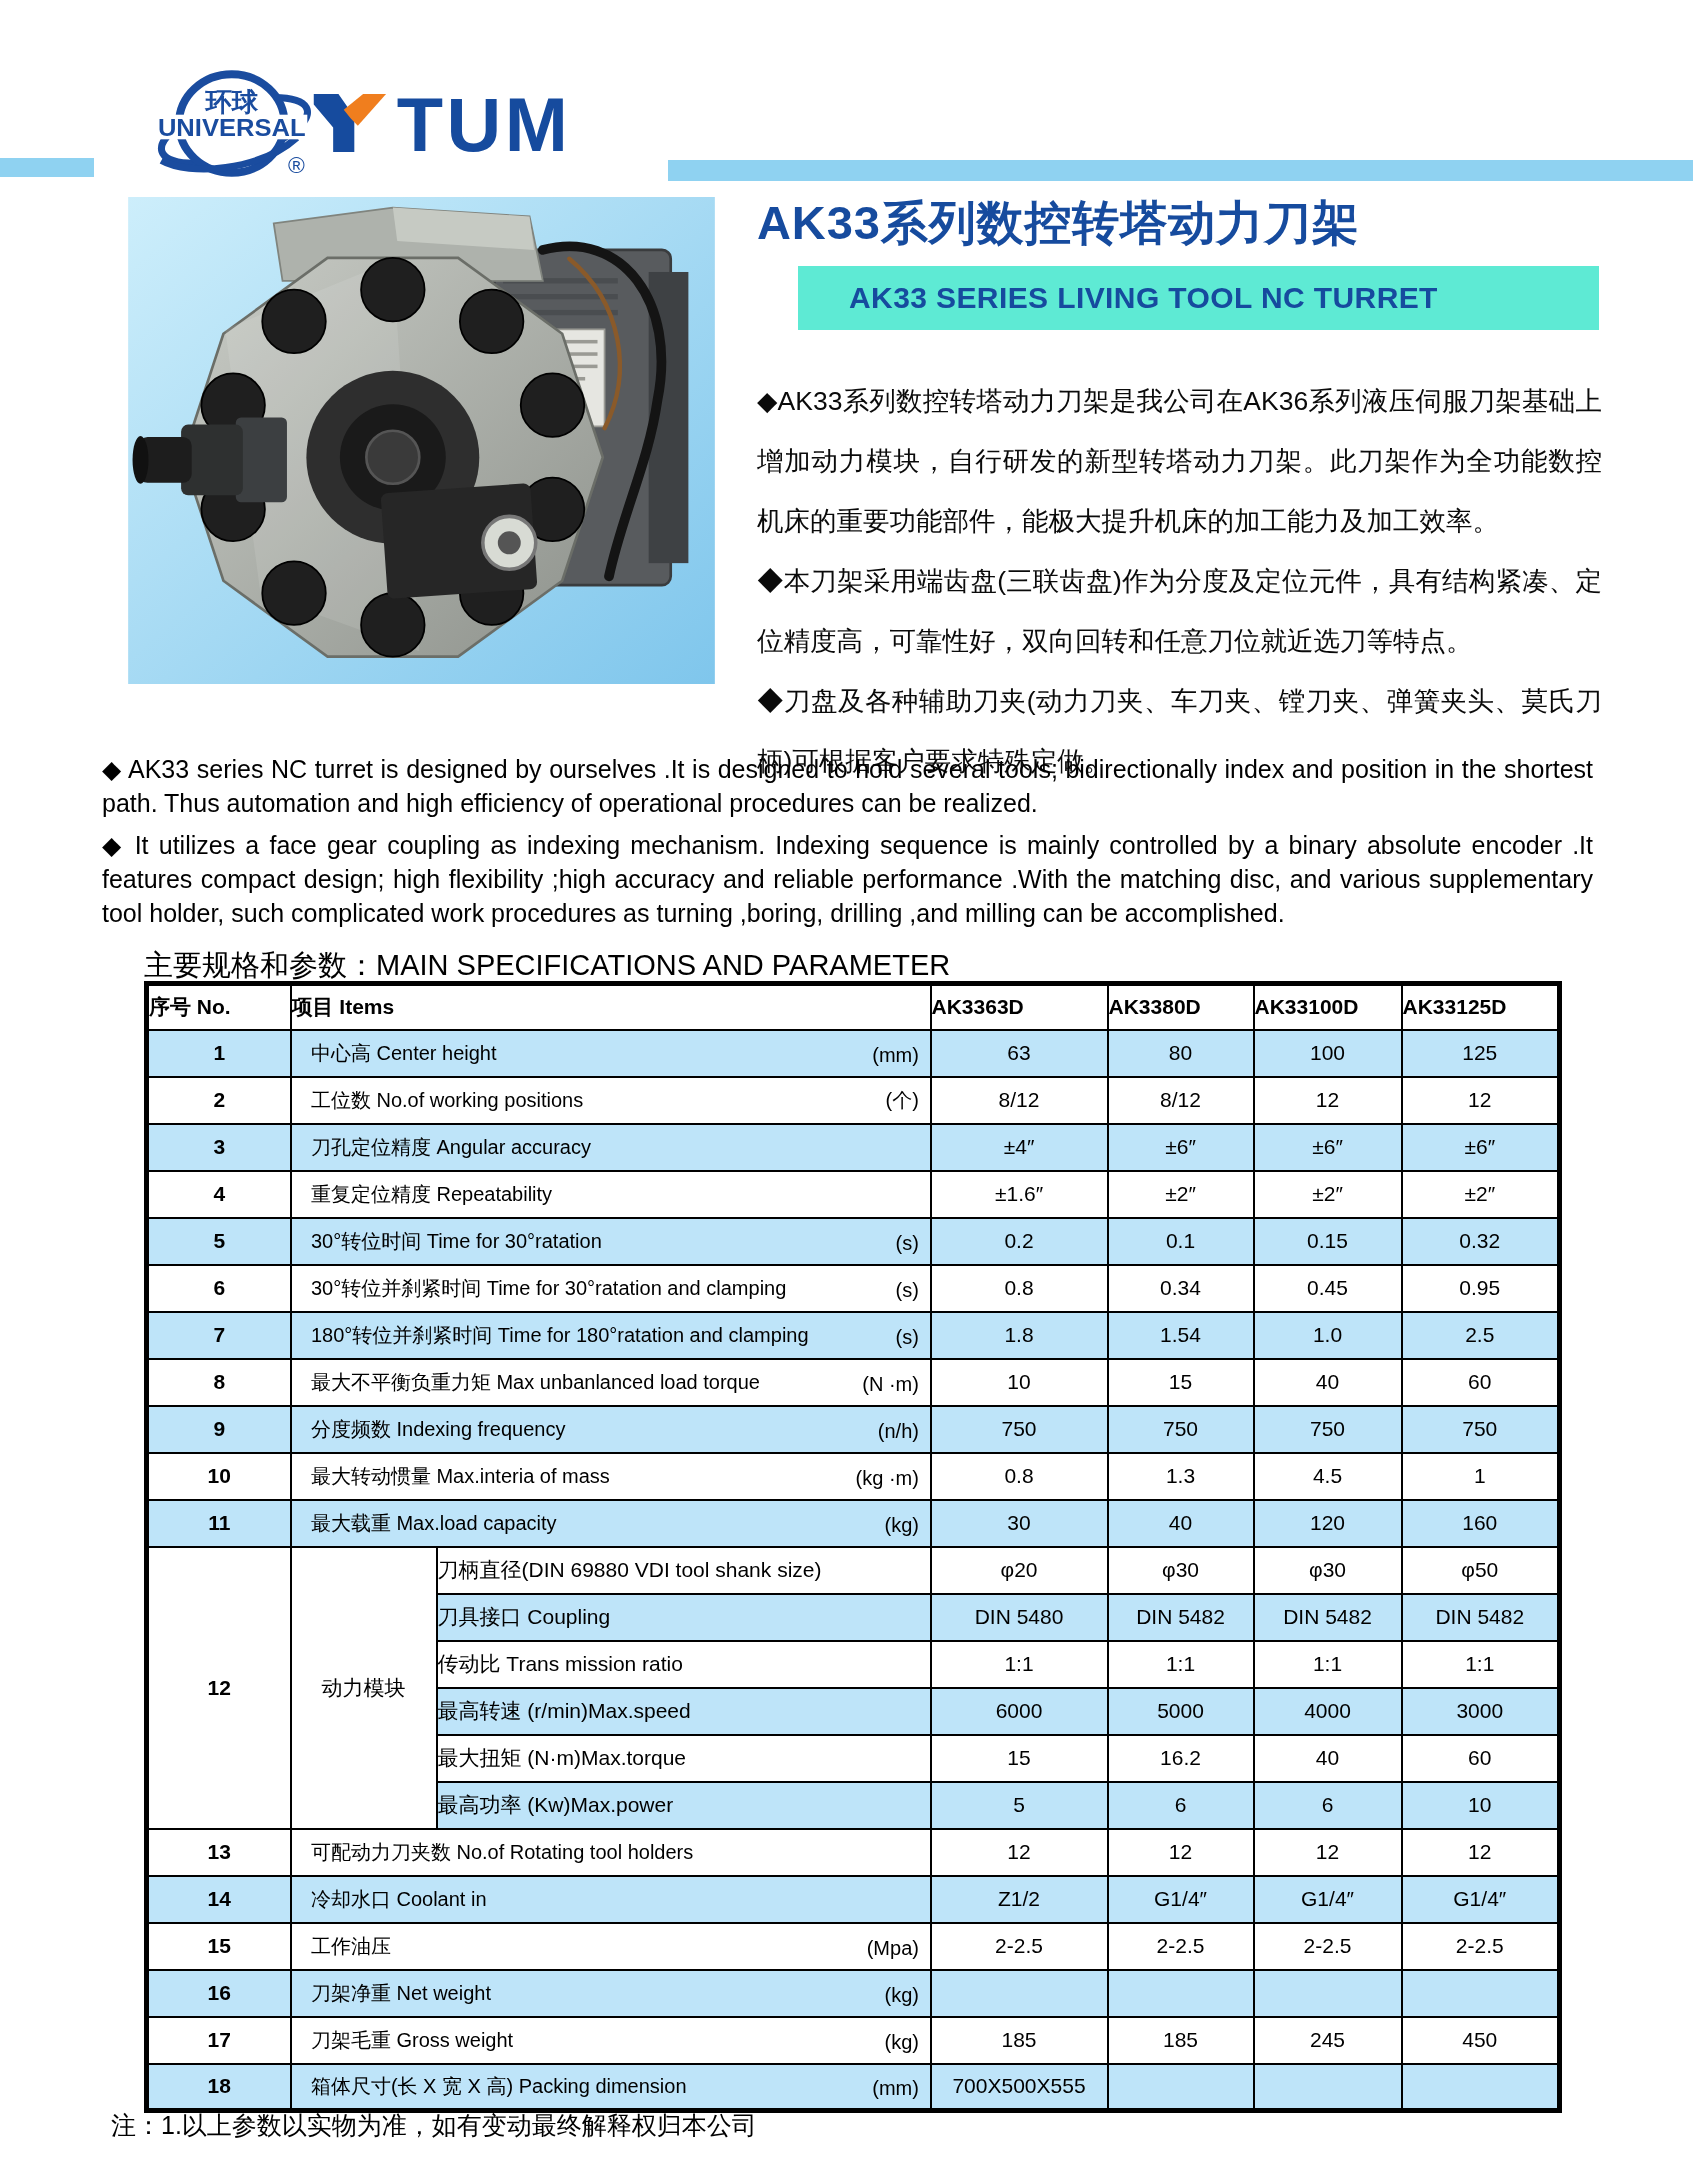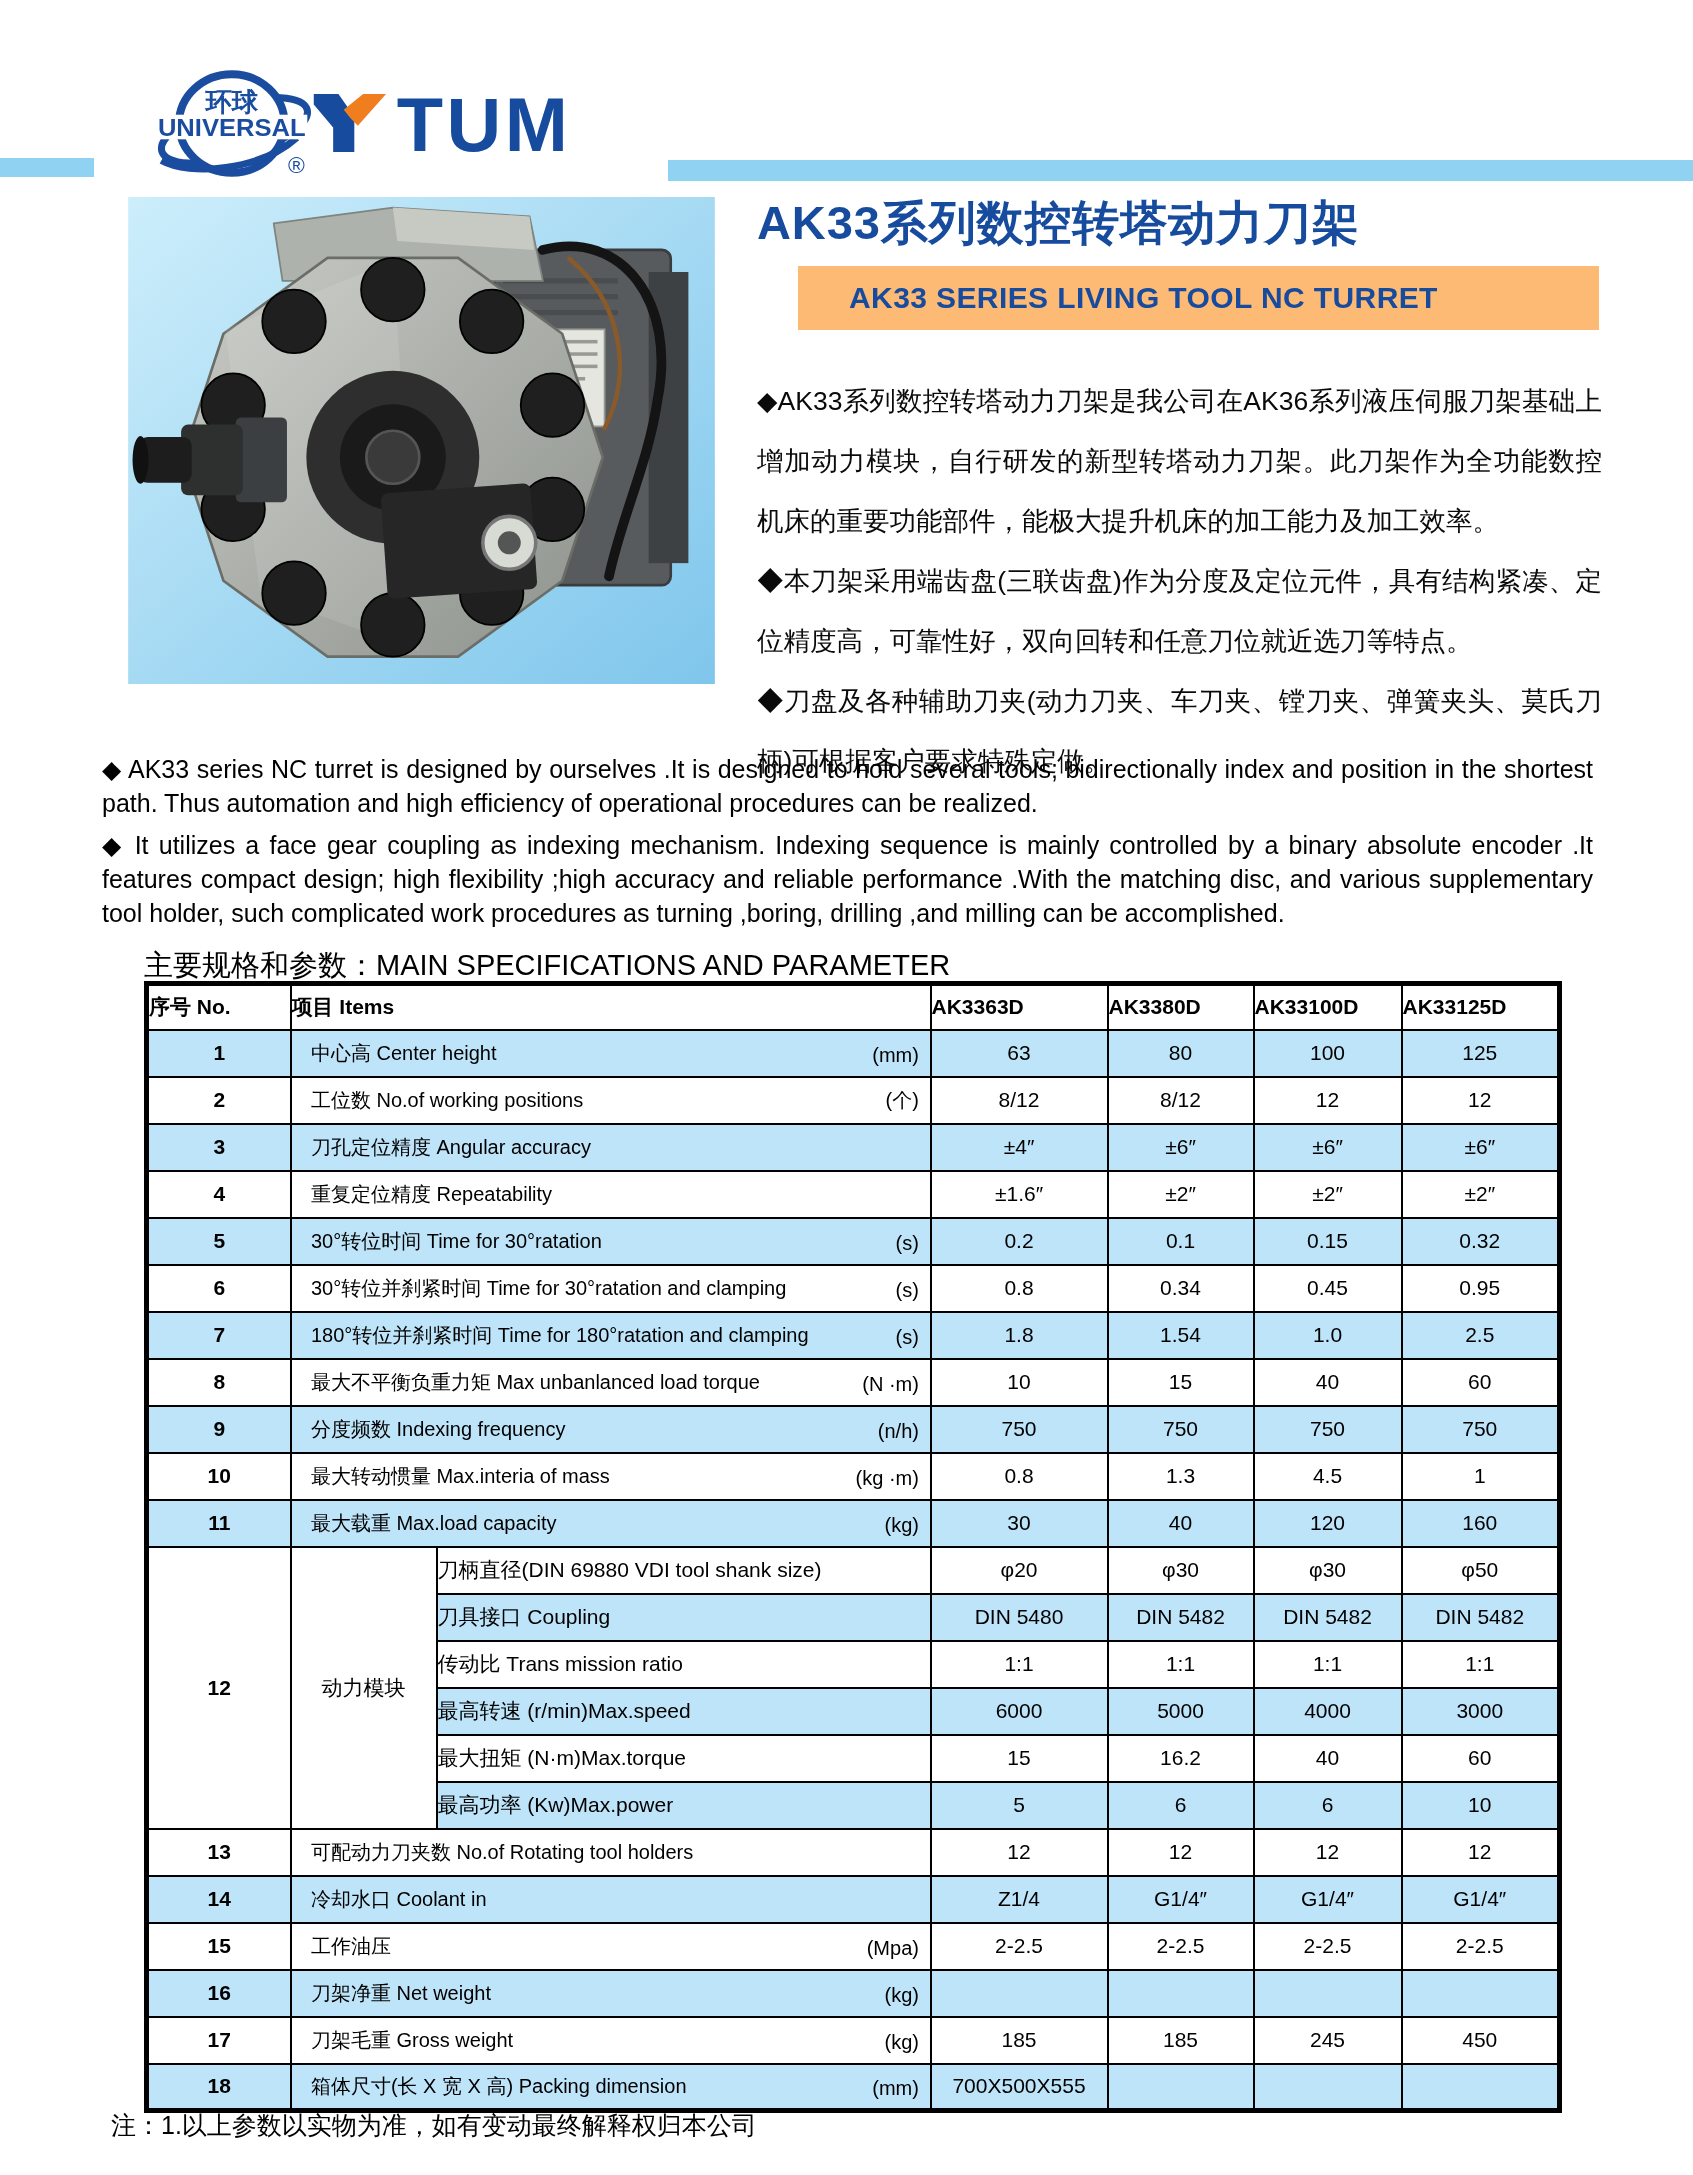--- a/index.html
+++ b/index.html
@@ -15,21 +15,21 @@
   .accent-bar-right{left:668px;top:160px;width:1026px;height:21px}
   .logo-box{left:154px;top:69px;width:159px;height:116px}
   .ytum-box{left:312px;top:92px;width:335px;height:62px}
 
   
   .product{left:128px;top:197px;width:587px;height:487px}
 
   
   .page-title{left:757px;top:192px;width:847px;font-size:47px;font-weight:bold;
     color:#164B9E;letter-spacing:0.9px;white-space:nowrap}
-  .banner{left:798px;top:266px;width:801px;height:64px;background:#fdba74;
+  .banner{left:798px;top:266px;width:801px;height:64px;background:#5eead4;
     display:flex;align-items:center;padding-left:51px;box-sizing:border-box}
   .banner span{color:#164B9E;font-size:30px;font-weight:bold;letter-spacing:0.4px}
   .intro-zh{left:757px;top:371px;width:845px;font-size:26.5px;line-height:60px;
     text-align:justify;color:#0a0a0a}
   .intro-zh p{margin:0}
 
   .intro-en{left:94px;top:744px;width:1507px;font-size:25px;line-height:34px;
     text-align:justify;color:#000}
   .intro-en p{margin:8px}
 
@@ -395,21 +395,21 @@
         <td class="val-cell">12</td>
       </tr>
       <tr>
         <td class="no-cell shaded">14</td>
         <td class="label-cell shaded" colspan="2">
           <div class="cellflex">
             <span class="lbl">冷却水口  Coolant in</span>
             <span class="unit"></span>
           </div>
         </td>
-        <td class="val-cell shaded">Z1/4</td>
+        <td class="val-cell shaded">Z1/2</td>
         <td class="val-cell shaded">G1/4″</td>
         <td class="val-cell shaded">G1/4″</td>
         <td class="val-cell shaded">G1/4″</td>
       </tr>
       <tr>
         <td class="no-cell">15</td>
         <td class="label-cell" colspan="2">
           <div class="cellflex">
             <span class="lbl">工作油压</span>
             <span class="unit">(Mpa)</span>

